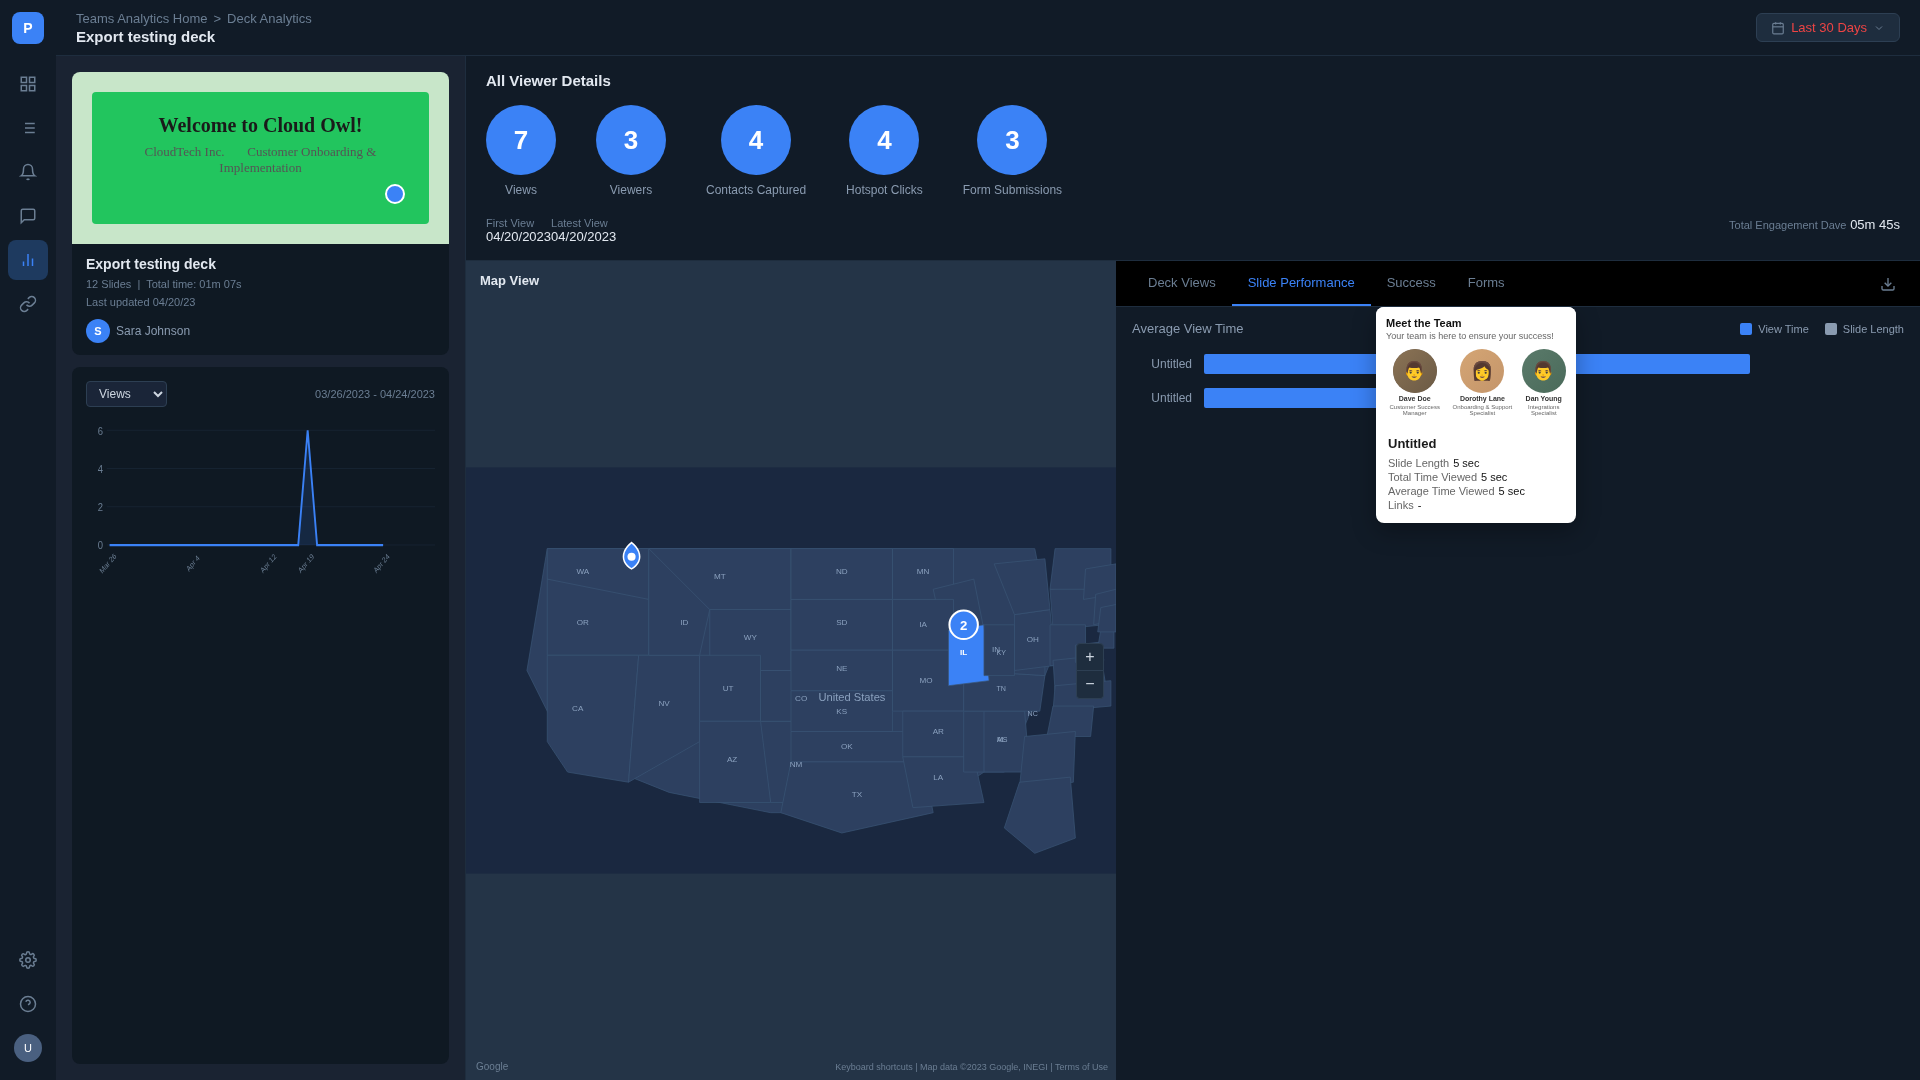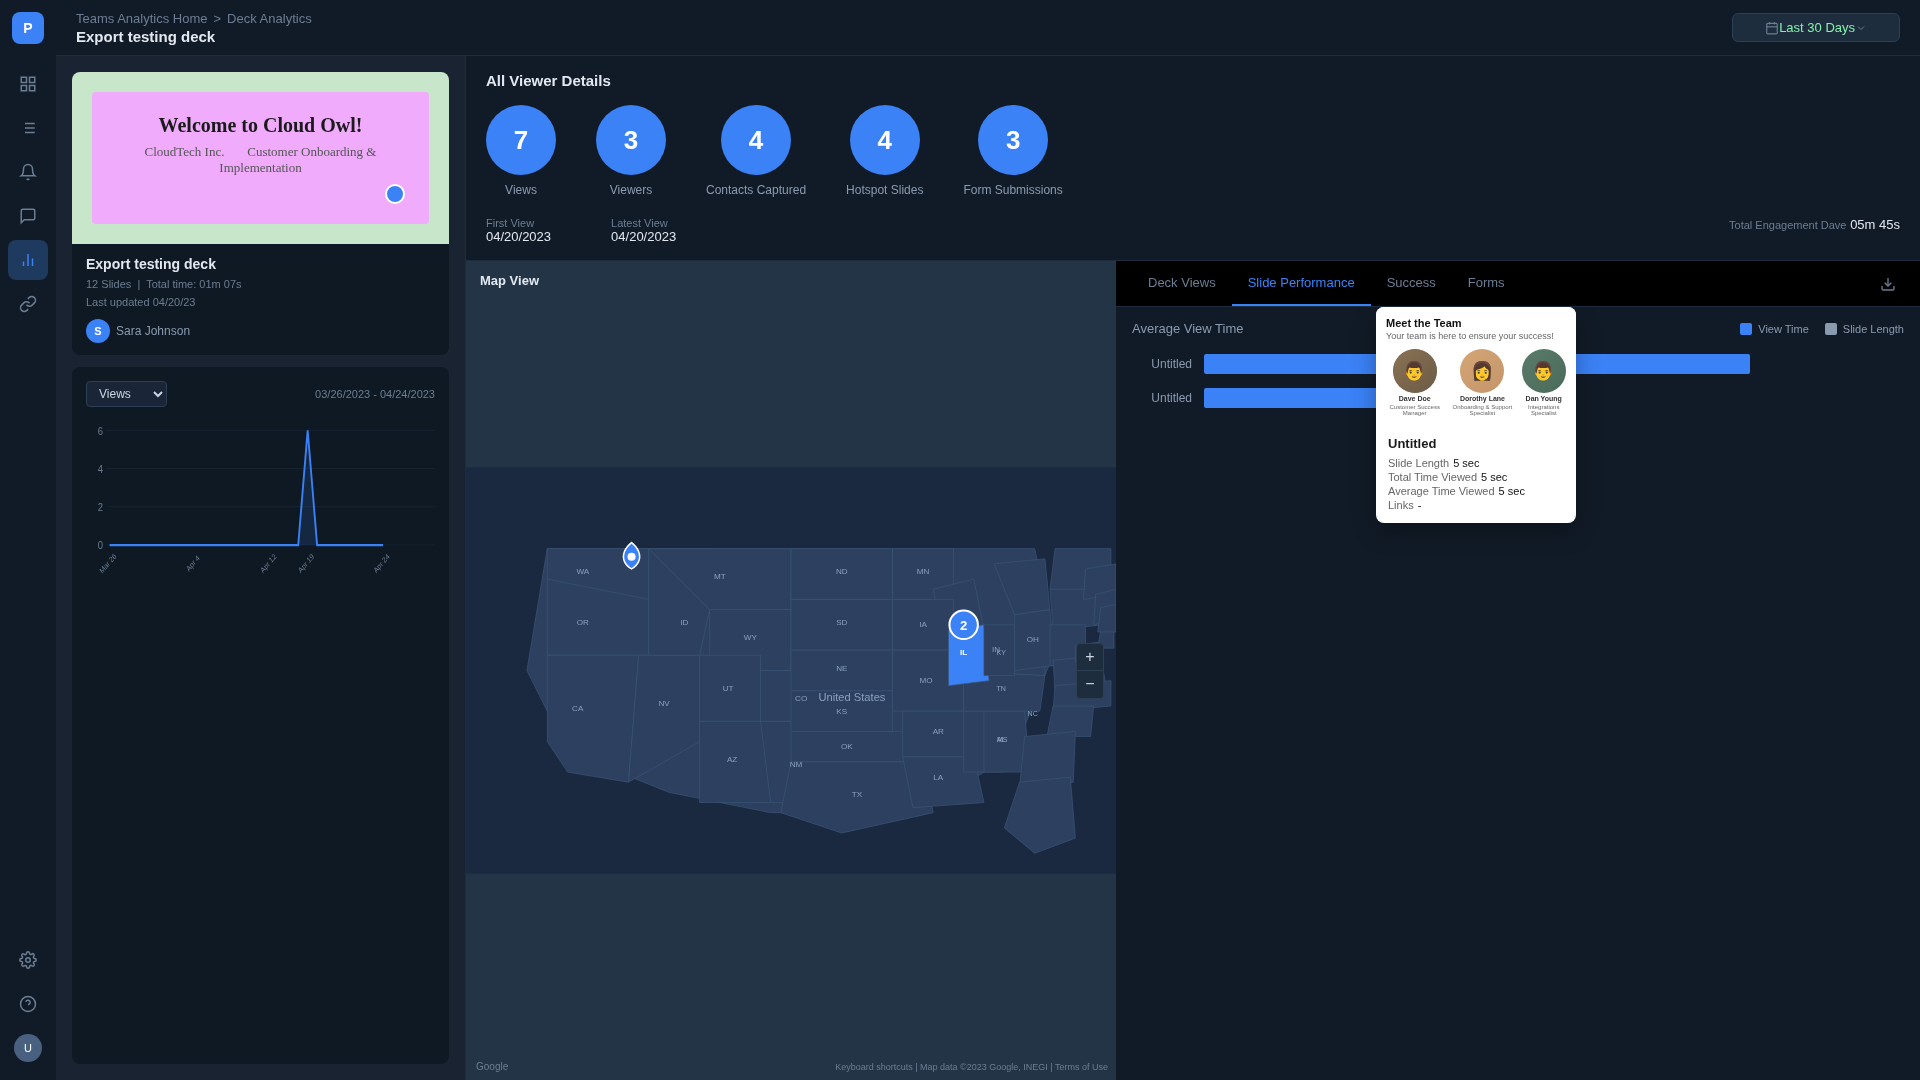--- a/index.html
+++ b/index.html
@@ -48,41 +48,41 @@
       border-bottom: 1px solid #1e2d3e;
       justify-content: space-between;
       flex-shrink: 0;
     }
     .breadcrumb { display: flex; align-items: center; gap: 6px; color: #6b7e93; font-size: 13px; }
     .breadcrumb a { color: #6b7e93; text-decoration: none; }
     .breadcrumb-sep { color: #6b7e93; }
     .page-title { font-size: 15px; font-weight: 600; color: #e2e8f0; margin-top: 2px; }
     .topbar-left { display: flex; flex-direction: column; }
     .date-filter {
-      display: flex; align-items: center; 
+      display: flex; align-items: center; gap: 6px;
       background: #1e2d3e;
       border: 1px solid #2d3f53;
       border-radius: 6px;
-      padding: 6px 32px;
+      padding: 6px 14px;
       cursor: pointer;
-      color: #86efac;
+      color: #ef4444;
       font-size: 13px;
     }
     .date-filter svg { color: #6b7e93; }
 
     
     .content { flex: 1; display: flex; overflow: hidden; }
 
     
     .left-panel { width: 410px; flex-shrink: 0; padding: 16px; overflow-y: auto; border-right: 1px solid #1e2d3e; display: flex; flex-direction: column; gap: 12px; }
 
     
     .deck-card { background: #0f1923; border-radius: 8px; overflow: hidden; }
     .deck-thumbnail { background: #c8e6c9; padding: 20px; min-height: 140px; display: flex; align-items: center; justify-content: center; }
-    .deck-thumb-content { background: #f0abfc; border-radius: 4px; padding: 20px 24px; text-align: center; font-family: Georgia, serif; }
+    .deck-thumb-content { background: #22c55e; border-radius: 4px; padding: 20px 24px; text-align: center; font-family: Georgia, serif; }
     .deck-thumb-title { font-size: 20px; font-weight: bold; color: #1a1a1a; line-height: 1.3; }
     .deck-thumb-subtitle { font-size: 10px; color: #333; margin-top: 8px; }
     .deck-info { padding: 12px 14px; }
     .deck-name { font-size: 14px; font-weight: 600; color: #e2e8f0; }
     .deck-meta { font-size: 11px; color: #6b7e93; margin-top: 4px; line-height: 1.6; }
     .deck-author { display: flex; align-items: center; gap: 6px; margin-top: 8px; }
     .author-avatar { width: 24px; height: 24px; border-radius: 50%; background: #3b82f6; display: flex; align-items: center; justify-content: center; font-size: 11px; color: white; font-weight: 600; }
     .author-name { font-size: 12px; color: #8a9bb0; }
 
     
@@ -98,21 +98,21 @@
 
     
     .viewer-details { padding: 16px 20px; border-bottom: 1px solid #1e2d3e; background: #111b27; flex-shrink: 0; }
     .viewer-details-title { font-size: 15px; font-weight: 600; color: #e2e8f0; margin-bottom: 16px; }
 
     .stats-row { display: flex; align-items: flex-start; gap: 40px; margin-bottom: 20px; }
     .stat-item { display: flex; flex-direction: column; align-items: center; gap: 8px; }
     .stat-circle { width: 70px; height: 70px; border-radius: 50%; background: #3b82f6; display: flex; align-items: center; justify-content: center; font-size: 26px; font-weight: 700; color: white; }
     .stat-label { font-size: 12px; color: #8a9bb0; text-align: center; }
 
-    .viewer-dates { display: flex; gap: 60px; }
+    .viewer-dates { display: flex; }
     .viewer-date-item { display: flex; flex-direction: column; }
     .viewer-date-label { font-size: 11px; color: #6b7e93; }
     .viewer-date-value { font-size: 13px; color: #e2e8f0; font-weight: 500; }
 
     
     .bottom-area { display: flex; flex: 1; overflow: hidden; }
 
     
     .map-container { width: 650px; flex-shrink: 0; background: #1a2840; position: relative; overflow: hidden; }
     .map-title { position: absolute; top: 12px; left: 14px; font-size: 13px; font-weight: 600; color: #e2e8f0; z-index: 10; }
@@ -346,21 +346,21 @@
           <div class="stat-item">
             <div class="stat-circle">3</div>
             <div class="stat-label">Viewers</div>
           </div>
           <div class="stat-item">
             <div class="stat-circle">4</div>
             <div class="stat-label">Contacts Captured</div>
           </div>
           <div class="stat-item">
             <div class="stat-circle">4</div>
-            <div class="stat-label">Hotspot Slides</div>
+            <div class="stat-label">Hotspot Clicks</div>
           </div>
           <div class="stat-item">
             <div class="stat-circle">3</div>
             <div class="stat-label">Form Submissions</div>
           </div>
         </div>
 
         <div class="viewer-dates">
           <div class="viewer-date-item">
             <span class="viewer-date-label">First View</span>

